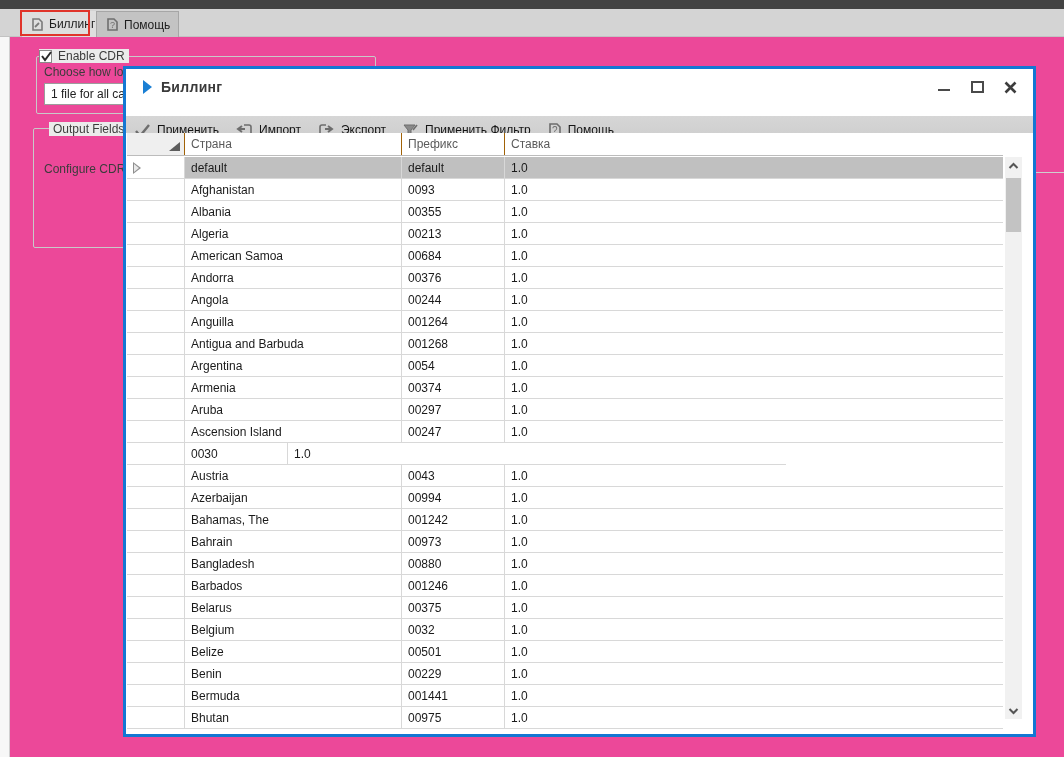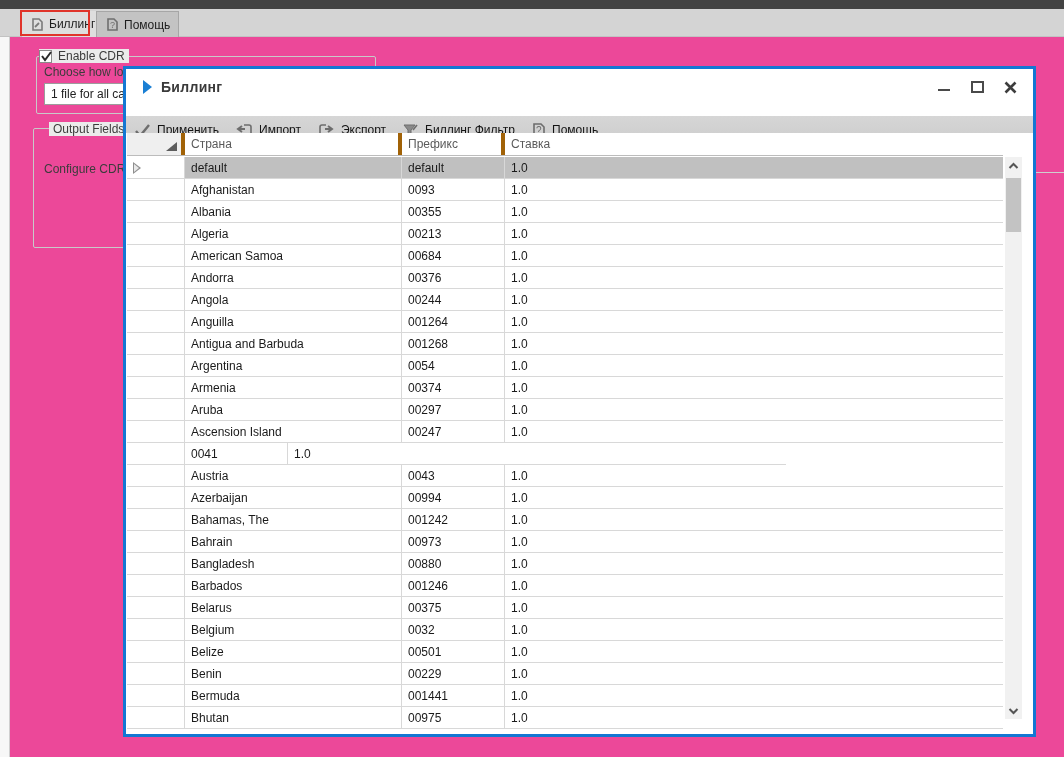--- a/index.html
+++ b/index.html
@@ -41,21 +41,21 @@
   .wc-min i { display:block; width:12px; height:2px; background:#4a4a4a; margin-top:6px; }
   .wc-max i { display:block; width:13px; height:12px; border:2px solid #4a4a4a; }
   
   .toolbar { position:absolute; left:0; top:36px; width:100%; height:28px; background:linear-gradient(#d6d6d6,#cccccc);
     display:flex; align-items:center; padding-left:8px; color:#141414;margin-top:11px; }
   .tb-item { display:flex; align-items:center; gap:6px; margin-right:16px; cursor:default; }
   .tb-item .ticon { color:#6d6d6d; display:flex; }
   
   .grid { position:absolute; left:0; top:64px; width:907px; height:601px; background:#fff; overflow:hidden; }
   .thead { position:absolute; left:1px; top:0; height:23px; width:876px; display:flex; color:#5a5a5a; background:#fff; border-bottom:1px solid #bcbcbc; }
-  .thead .hc { border-right:4px solid #a16207; display:flex; align-items:center; padding-left:6px; }
+  .thead .hc { border-right:1px solid #a16207; display:flex; align-items:center; padding-left:6px; }
   .hc.sel { width:58px; background:#efefef; position:relative; }
   .hc.c1 { width:217px; } .hc.c2 { width:103px; } .hc.c3 { width:498px; border-right:none;text-align:right; }
   .corner-tri { position:absolute; right:4px; bottom:4px; width:11px; height:9px; background:#5c5c5c;
     clip-path:polygon(100% 0, 100% 100%, 0 100%); }
   .tbody { position:absolute; left:1px; top:24px; width:876px; }
   .trow { display:flex; height:22px; background:#fff; }
   .trow.selected { background:#c0c0c0; }
   .trow .cell { border-right:1px solid #d8d8d8; border-bottom:1px solid #d8d8d8; display:flex; align-items:center; padding-left:6px; color:#1a1a1a; overflow:hidden; white-space:nowrap; }
   .trow .sel { width:58px; background:#fff; position:relative; }
   .trow .c1 { width:217px; } .trow .c2 { width:103px; } .trow .c3 { width:498px; border-right:none; }
@@ -169,21 +169,21 @@
         </span>
         <span>Экспорт</span>
       </div>
       <div class="tb-item">
         <span class="ticon">
           <svg width="17" height="16" viewBox="0 0 17 16">
               <path d="M2 3 h11 l-4 5 v5 l-3 -2 v-3 z" fill="#8a8a8a" stroke="#6d6d6d" stroke-width="1"></path>
               <path d="M11 8 l4 -5" stroke="#6d6d6d" stroke-width="1.6"></path>
             </svg>
         </span>
-        <span>Биллинг Фильтр</span>
+        <span>Применить Фильтр</span>
       </div>
       <div class="tb-item">
         <span class="ticon">
           <svg width="15" height="16" viewBox="0 0 15 16">
               <path d="M3 2 h7 l3 3 v9 h-10 z" fill="none" stroke="#6d6d6d" stroke-width="1.6"></path>
               <text x="5" y="12" font-size="10" fill="#6d6d6d" font-family="Liberation Sans,sans-serif">?</text>
             </svg>
         </span>
         <span>Помощь</span>
       </div>
@@ -274,21 +274,21 @@
             <div class="cell c3">1.0</div>
           </div>
           <div class="trow">
             <div class="cell sel"></div>
             <div class="cell c1">Ascension Island</div>
             <div class="cell c2">00247</div>
             <div class="cell c3">1.0</div>
           </div>
           <div class="trow">
             <div class="cell sel"></div>
-            <div class="cell c2">0041</div>
+            <div class="cell c2">0030</div>
             <div class="cell c3">1.0</div>
           </div>
           <div class="trow">
             <div class="cell sel"></div>
             <div class="cell c1">Austria</div>
             <div class="cell c2">0043</div>
             <div class="cell c3">1.0</div>
           </div>
           <div class="trow">
             <div class="cell sel"></div>

